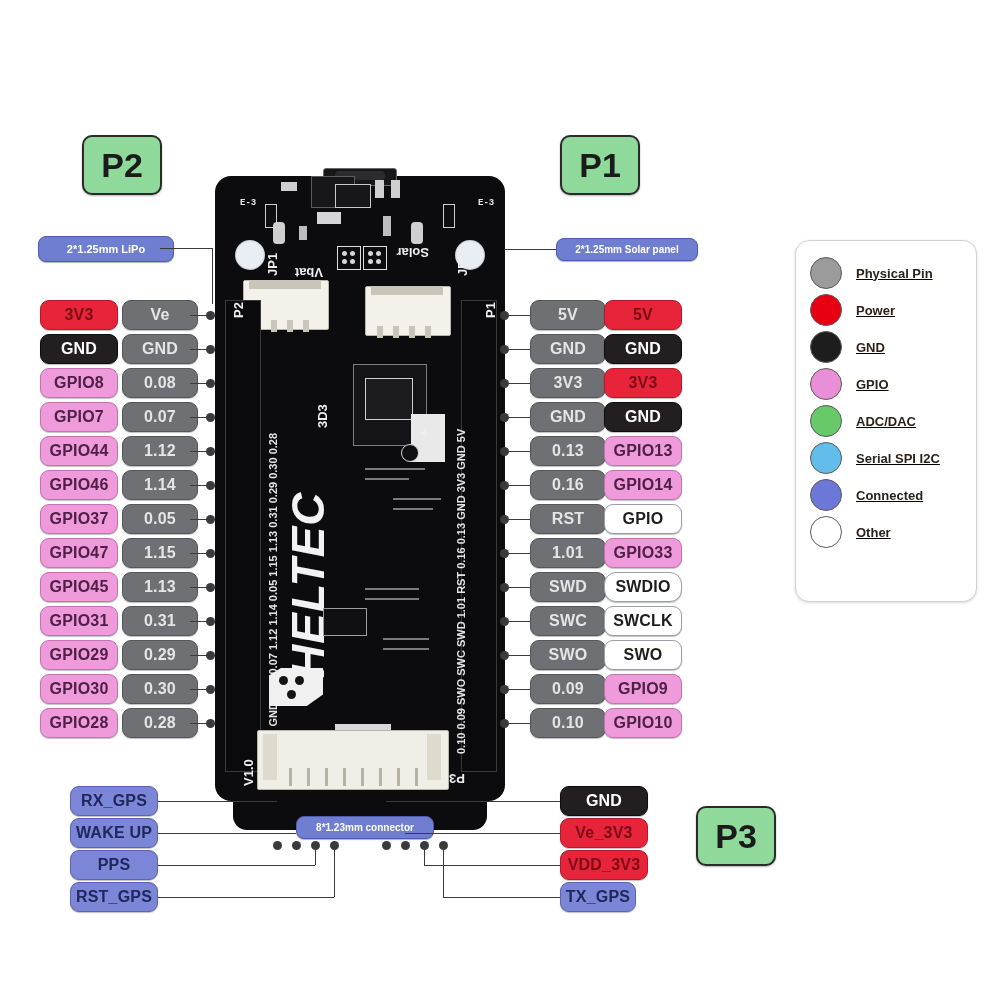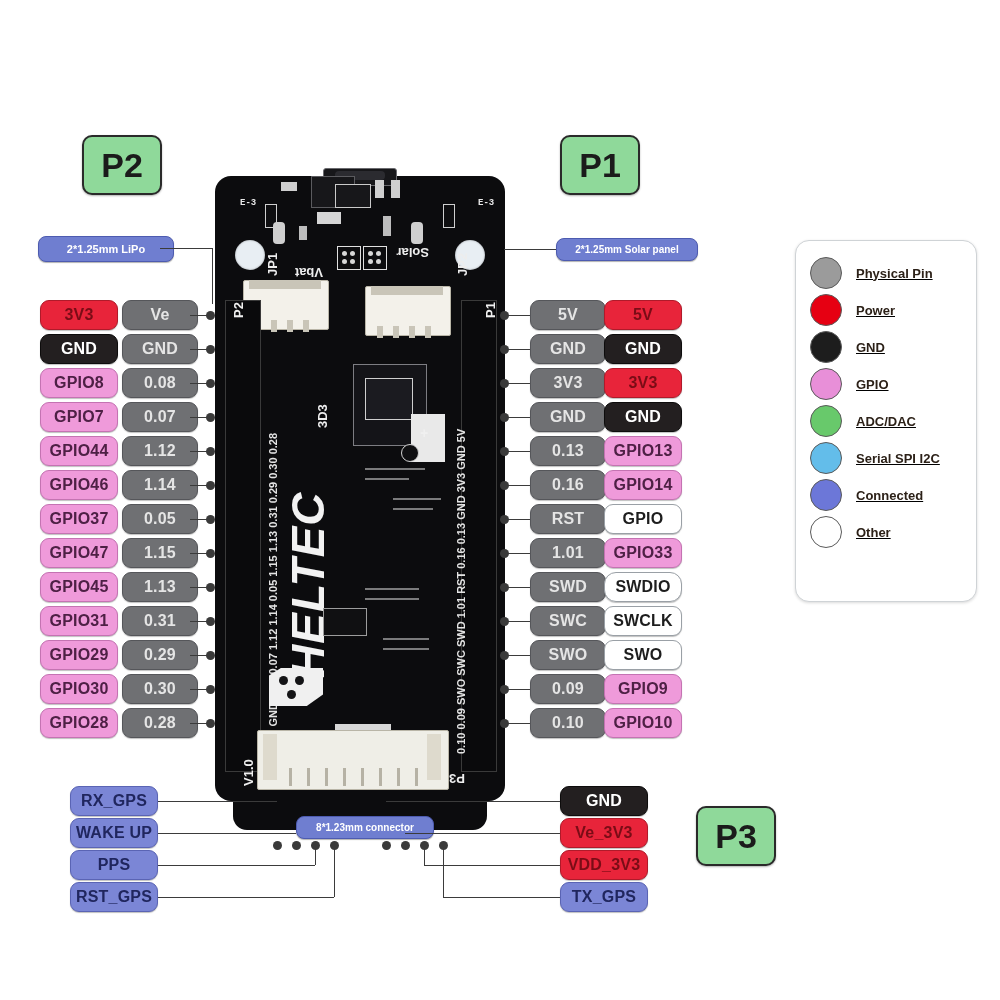--- a/index.html
+++ b/index.html
@@ -421,21 +421,21 @@
       <div class="lead v" style="left:386px;top:845px;height:2px;"></div>
       <div class="dot" style="left:382px;top:841px;"></div>
       <div class="pill sig c-power" style="left:560px;top:818px;width:88px;">Ve_3V3</div>
       <div class="lead h" style="left:405px;top:833px;width:155px;"></div>
       <div class="lead v" style="left:405px;top:845px;height:2px;"></div>
       <div class="dot" style="left:401px;top:841px;"></div>
       <div class="pill sig c-power" style="left:560px;top:850px;width:88px;">VDD_3V3</div>
       <div class="lead h" style="left:424px;top:865px;width:136px;"></div>
       <div class="lead v" style="left:424px;top:845px;height:20px;"></div>
       <div class="dot" style="left:420px;top:841px;"></div>
-      <div class="pill sig c-conn" style="left:560px;top:882px;width:88px;">TX_GPS</div>
+      <div class="pill sig c-conn" style="left:560px;top:882px;width:76px;">TX_GPS</div>
       <div class="lead h" style="left:443px;top:897px;width:117px;"></div>
       <div class="lead v" style="left:443px;top:845px;height:52px;"></div>
       <div class="dot" style="left:439px;top:841px;"></div>
     </div>
 
   <div id="legend">
       <div class="leg-row" style="top:16px;">
         <div class="leg-sw" style="background:#9b9b9b;"></div>
         <div class="leg-tx">Physical Pin</div>
       </div>

